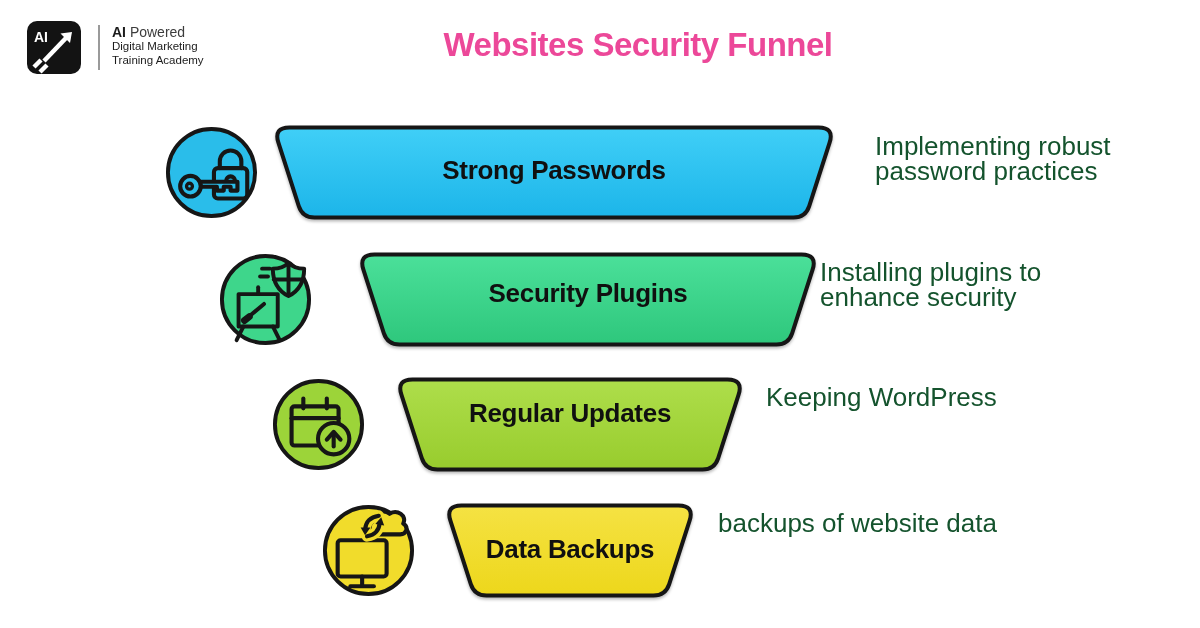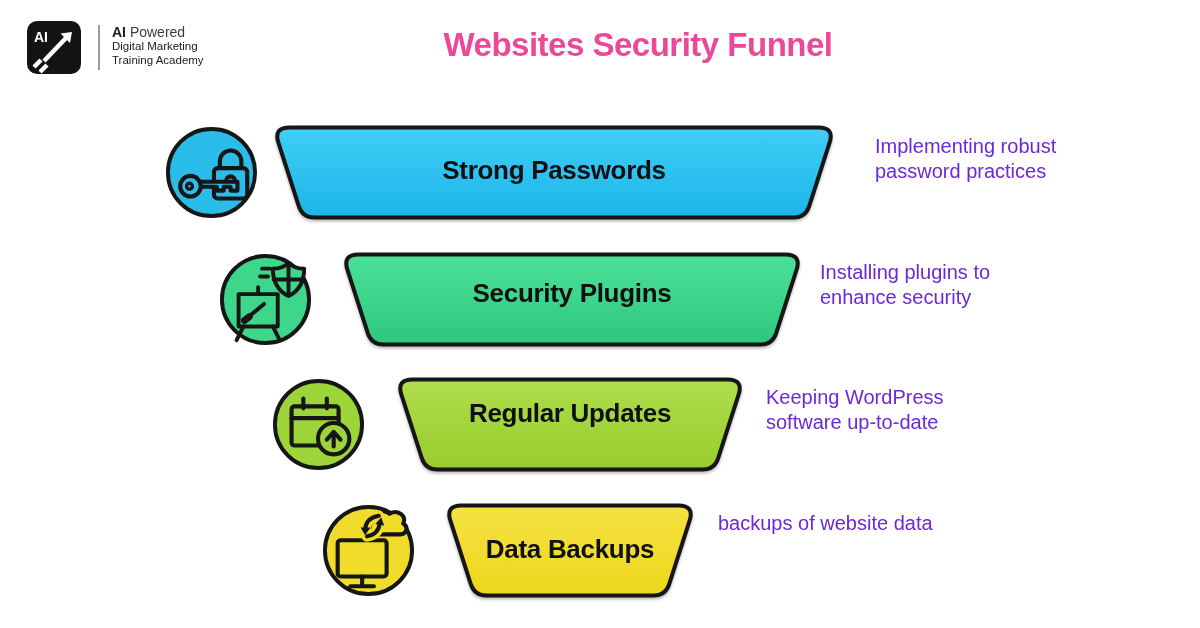--- a/index.html
+++ b/index.html
@@ -24,21 +24,21 @@
     letter-spacing:-0.5px; color:#ec4899;
   }
   
   .stage-circle { position:absolute; width:93px; height:93px; }
   .bar  { position:absolute; }
   .bar svg { display:block; filter:drop-shadow(0 2px 1.5px rgba(0,0,0,0.28)); }
   .bar-label {
     position:absolute; inset:0; display:flex; align-items:center; justify-content:center;
     font-size:26px; font-weight:700; letter-spacing:-0.3px; color:#101010; padding-bottom:2px;
   }
-  .desc { position:absolute; font-size:20px; line-height:24.5px; color:#6d28d9; }
+  .desc { position:absolute; font-size:26px; line-height:24.5px; color:#14532d; }
   .desc span { display:block; }
 </style>
 </head>
 <body>
 
 <div class="canvas">
 
   <svg class="logo-badge" width="54" height="53" viewBox="0 0 54 53">
     <rect x="0" y="0" width="54" height="53" rx="10" fill="#131313"></rect>
     <text x="7" y="21" font-size="14" font-weight="700" fill="#ffffff" font-family="Liberation Sans, sans-serif">AI</text>
@@ -93,21 +93,21 @@
       <line x1="55" y1="75" x2="62" y2="89"></line>
       <line x1="27" y1="68" x2="46" y2="52"></line>
       <line x1="26" y1="69" x2="31" y2="65" stroke-width="7"></line>
       <path d="M71 10 C75 14 82 16 87 16 C87 27 83 38 71 44 C59 38 55 27 55 16 C60 16 67 14 71 10 Z" fill="#3ed68b"></path>
       <line x1="71" y1="12" x2="71" y2="43"></line>
       <line x1="56" y1="27" x2="86" y2="27"></line>
       <line x1="44" y1="16" x2="52" y2="16"></line>
       <line x1="42" y1="24" x2="50" y2="24"></line>
     </g>
   </svg>
-  <div class="bar" style="left:340px; top:252px; width:464px; height:84px;">
+  <div class="bar" style="left:356px; top:252px; width:464px; height:84px;">
     <svg width="464" height="95" viewBox="0 0 464 95">
       <defs>
         <linearGradient id="g2" x1="0" y1="0" x2="0" y2="1">
           <stop offset="0" stop-color="#4be09a"></stop>
             <stop offset="1" stop-color="#2ec77c"></stop>
         </linearGradient>
       </defs>
       <path d="M 18.5 2.5 L 445.5 2.5 Q 461.5 2.5 456.6 17.7 L 436.2 81.1 Q 432.5 92.5 420.5 92.5 L 43.5 92.5 Q 31.5 92.5 27.8 81.1 L 7.4 17.7 Q 2.5 2.5 18.5 2.5 Z" fill="url(#g2)" stroke="#161616" stroke-width="4" stroke-linejoin="round"></path>
     </svg>
     <div class="bar-label">Security Plugins</div>
@@ -136,21 +136,20 @@
           <stop offset="0" stop-color="#aede4b"></stop>
             <stop offset="1" stop-color="#98cc2d"></stop>
         </linearGradient>
       </defs>
       <path d="M 18.5 2.5 L 333.5 2.5 Q 349.5 2.5 344.6 17.7 L 324.2 81.1 Q 320.5 92.5 308.5 92.5 L 43.5 92.5 Q 31.5 92.5 27.8 81.1 L 7.4 17.7 Q 2.5 2.5 18.5 2.5 Z" fill="url(#g3)" stroke="#161616" stroke-width="4" stroke-linejoin="round"></path>
     </svg>
     <div class="bar-label">Regular Updates</div>
   </div>
   <div class="desc" style="left:766px; top:385px;">
     <span>Keeping WordPress</span>
-    <span>software up-to-date</span>
   </div>
 
   <svg class="stage-circle" style="left:322px; top:504px;" viewBox="0 0 95 95">
     <circle cx="47.5" cy="47.5" r="44.5" fill="#f1dc2b" stroke="#161616" stroke-width="4"></circle>
     <g fill="none" stroke="#161616" stroke-width="4.2" stroke-linecap="round" stroke-linejoin="round">
       <rect x="16" y="37" width="50" height="37" rx="3"></rect>
       <line x1="41" y1="74" x2="41" y2="83"></line>
       <line x1="29" y1="84" x2="53" y2="84"></line>
       <path d="M56 31 C48 31 46 21 53 17 C53 9 63 5 69 10 C77 5 87 12 83 20 C89 24 86 31 80 31 Z" fill="#f1dc2b"></path>
       <path d="M58 12 Q45 14 44 26" stroke="#f1dc2b" stroke-width="11"></path>

